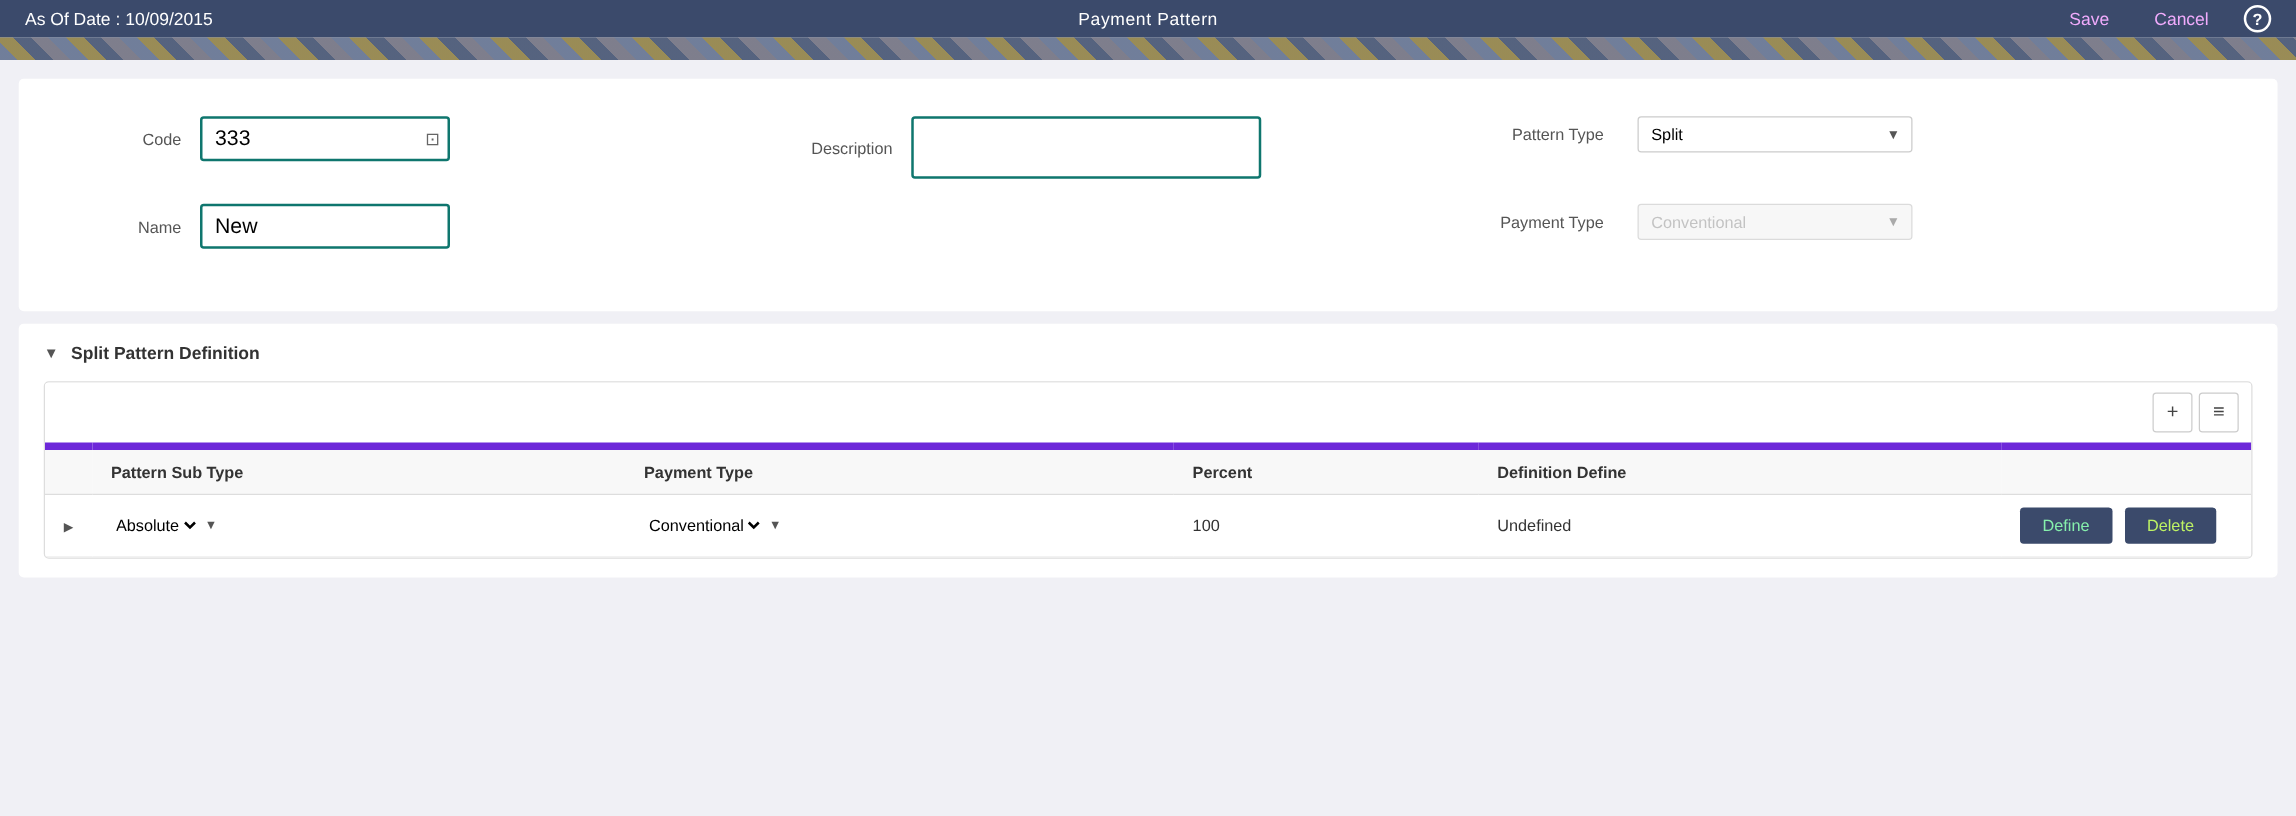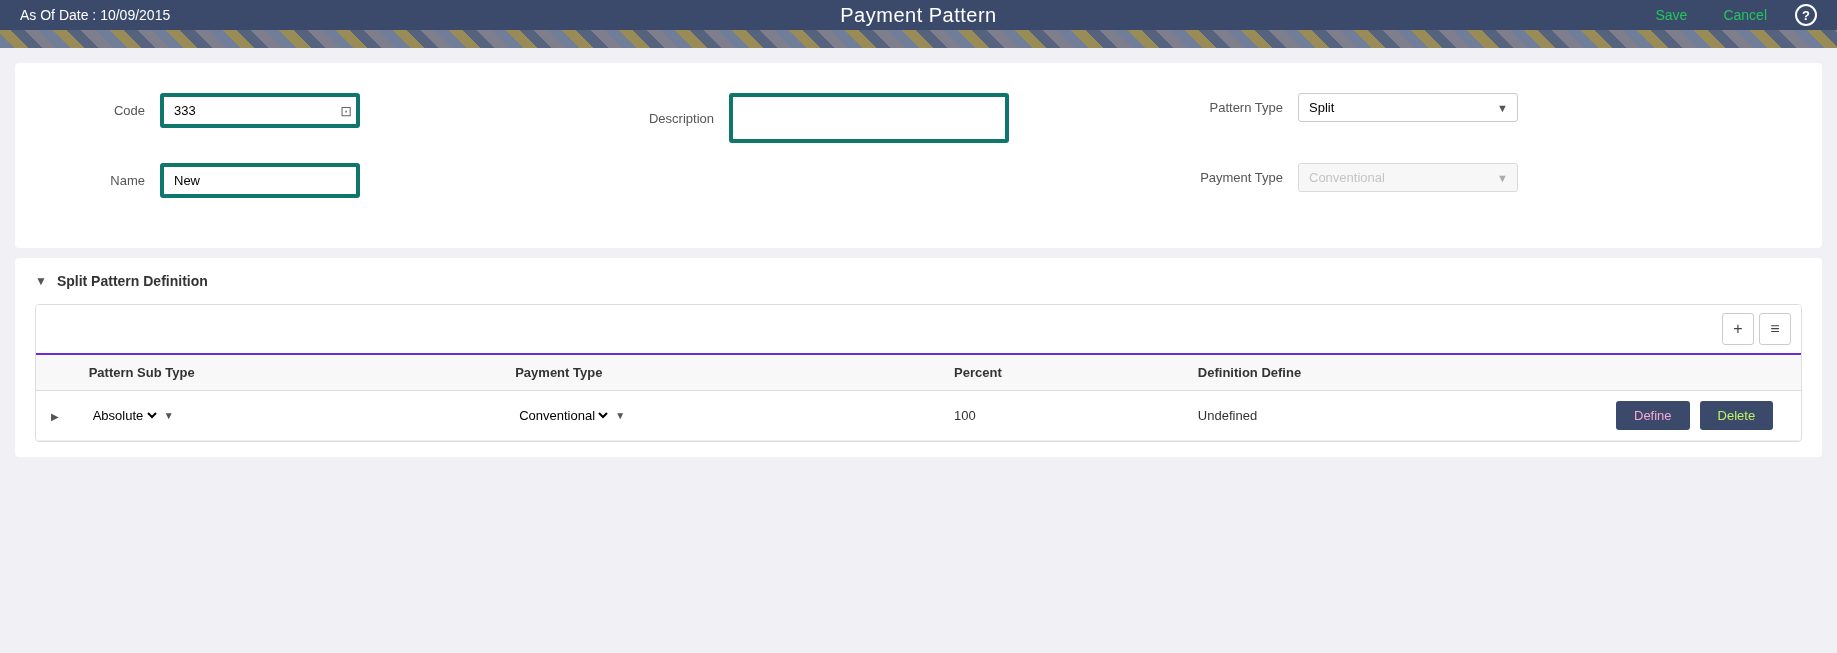--- a/index.html
+++ b/index.html
@@ -13,30 +13,30 @@
       align-items: center;
       justify-content: space-between;
       padding: 0 20px;
       height: 30px;
       position: relative;
     }
     .header-title {
       position: absolute;
       left: 50%;
       transform: translateX(-50%);
-      font-size: 20px;
+      font-size: 14px;
       font-weight: 500;
       letter-spacing: 0.5px;
     }
     .header-left { font-size: 14px; }
     .header-right { display: flex; align-items: center; gap: 20px; }
     .header-btn {
       background: none;
       border: none;
-      color: #22c55e;
+      color: #f0abfc;
       font-size: 14px;
       cursor: pointer;
       padding: 4px 8px;
     }
     .header-help {
       width: 22px;
       height: 22px;
       border-radius: 50%;
       border: 2px solid white;
       display: flex;
@@ -82,24 +82,24 @@
 
     .form-label {
       color: #555;
       min-width: 90px;
       text-align: right;
       margin-right: 15px;
       font-size: 13px;
     }
 
     .form-input {
-      border: 4px solid #0f766e;
+      border: 2px solid #0f766e;
       border-radius: 3px;
       padding: 6px 10px;
-      font-size: 13px;
+      font-size: 17px;
       width: 200px;
       outline: none;
     }
 
     .code-input-wrapper {
       position: relative;
       display: inline-flex;
       align-items: center;
     }
     .code-input-wrapper input {
@@ -116,20 +116,21 @@
     .desc-input {
       width: 280px;
       height: 50px;
       resize: none;
     }
 
     .select-wrapper {
       position: relative;
       display: inline-flex;
       align-items: center;
+      margin-left: 12px;
     }
     .form-select {
       border: 1px solid #ccc;
       border-radius: 3px;
       padding: 6px 30px 6px 10px;
       font-size: 13px;
       width: 220px;
       appearance: none;
       background: white;
       outline: none;
@@ -202,21 +203,21 @@
       color: #444;
     }
 
     table {
       width: 100%;
       border-collapse: collapse;
     }
 
     thead tr {
       background: #f8f8f8;
-      border-top: 2px solid #6d28d9;
+      border-top: 6px solid #6d28d9;
     }
 
     th {
       padding: 10px 15px;
       text-align: left;
       font-weight: 600;
       font-size: 13px;
       color: #333;
       border-bottom: 1px solid #ddd;
     }
@@ -239,21 +240,21 @@
       padding: 7px 18px;
       border: none;
       border-radius: 3px;
       cursor: pointer;
       font-size: 13px;
       font-weight: 500;
     }
 
     .define-btn {
       background: #3b4a6b;
-      color: #f9a8d4;
+      color: #86efac;
     }
 
     .delete-btn {
       background: #3b4a6b;
       color: #bef264;
     }
 
     .inline-select {
       border: none;
       background: transparent;

